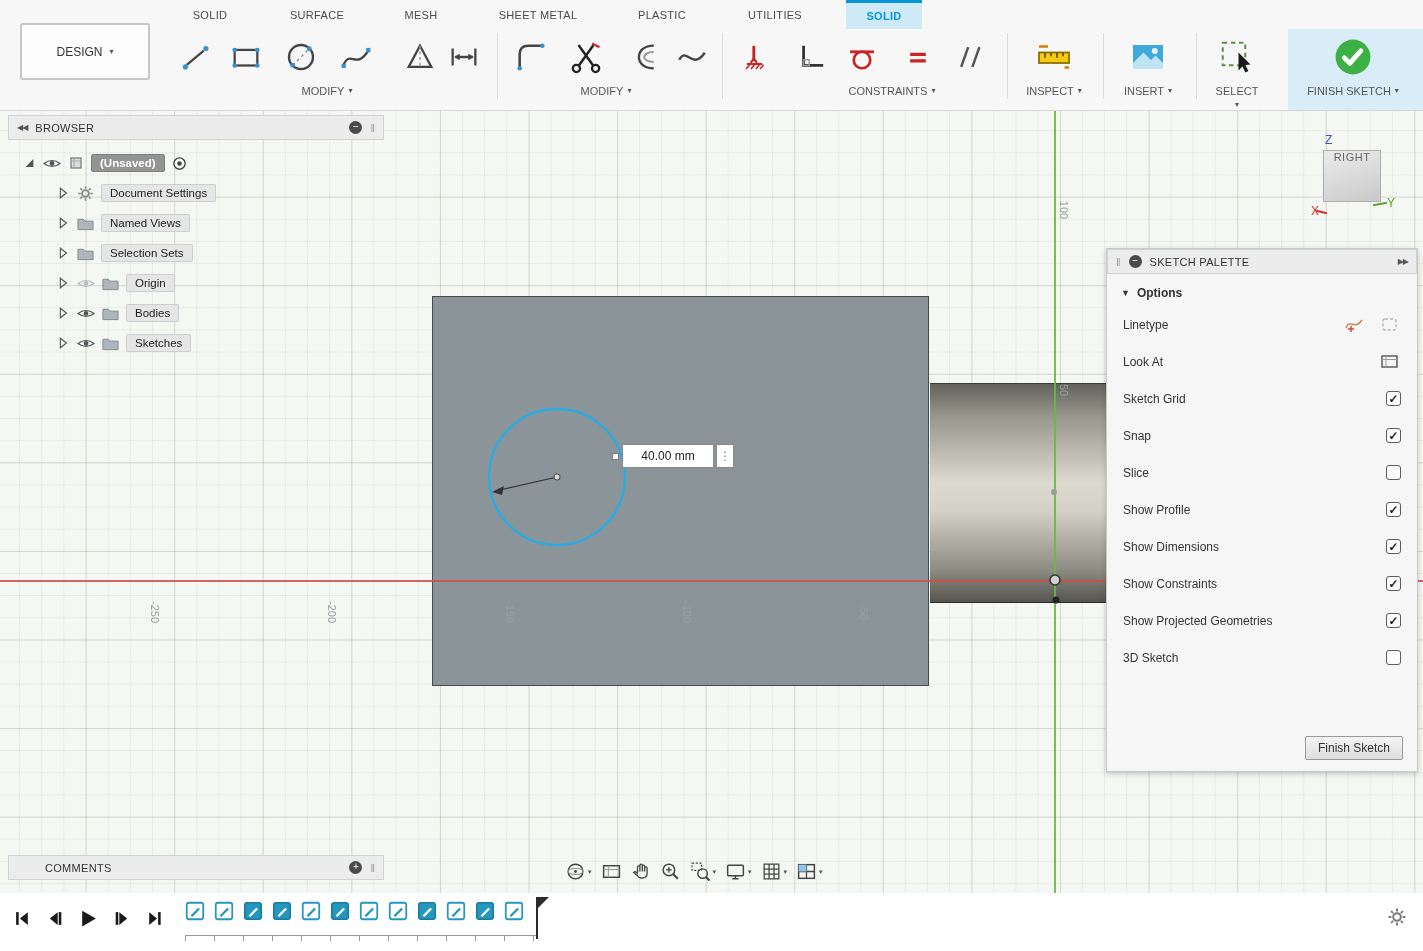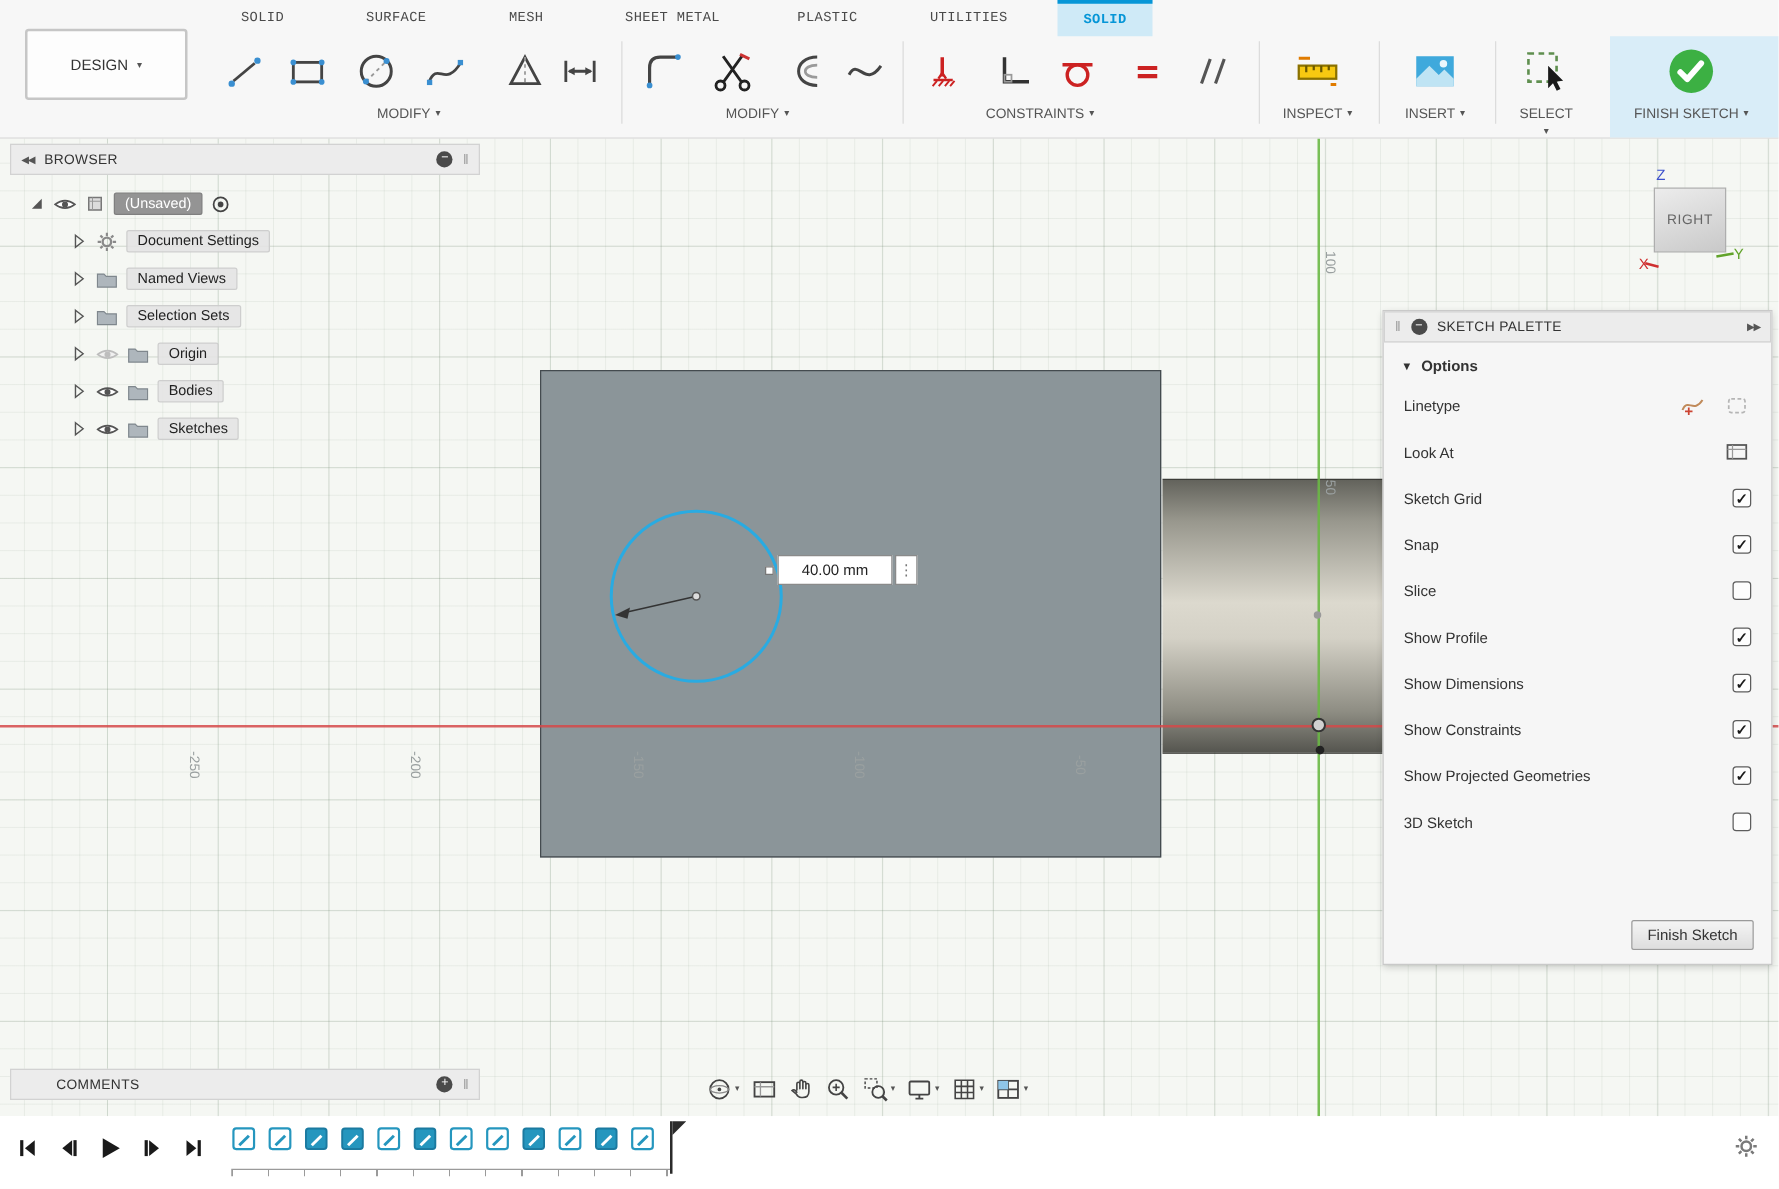--- a/index.html
+++ b/index.html
@@ -2,21 +2,21 @@
 <html><head>
 <meta charset="utf-8">
 <style>
   *{margin:0;padding:0;box-sizing:border-box;}
   html,body{width:1423px;height:951px;}
   body{font-family:"Liberation Sans",sans-serif;background:#fff;overflow:hidden;}
   #app{position:relative;width:1423px;height:951px;background:#fff;overflow:hidden;}
 
   
   .toolbar{position:absolute;left:0;top:0;width:1423px;height:111px;background:#f7f7f7;border-bottom:1px solid #d6d6d6;}
-  .tab{position:absolute;top:0;height:29px;display:flex;align-items:center;justify-content:center;font-size:11px;color:#4a4a4a;letter-spacing:.3px;cursor:default;font-family:Liberation Mono, monospace;}
+  .tab{position:absolute;top:0;height:29px;display:flex;align-items:center;justify-content:center;font-size:11px;color:#4a4a4a;letter-spacing:.3px;cursor:default;}
   .tab.active{background:#cfeaf7;color:#0696d7;border-top:3px solid #0696d7;font-weight:bold;}
   .finish-bg{position:absolute;left:1288px;top:29px;width:135px;height:81px;background:#d9edf8;}
   .design-btn{position:absolute;left:20px;top:23px;width:130px;height:57px;background:#fdfdfd;border:2px solid #c6c6c6;border-radius:3px;display:flex;align-items:center;justify-content:center;gap:7px;font-size:12px;color:#333;}
   .tool{position:absolute;top:33px;width:48px;height:48px;display:flex;align-items:center;justify-content:center;border-radius:3px;}
   .tool.small{width:42px;height:48px;}
   .tool svg{display:block;}
   .grp-label{position:absolute;top:85px;transform:translateX(-50%);display:flex;align-items:center;gap:4px;font-size:11px;color:#555;white-space:nowrap;}
   .caret{font-size:8px;color:#555;line-height:1;}
   .vsep{position:absolute;top:33px;height:66px;width:1px;background:#dcdcdc;}
 
@@ -37,40 +37,40 @@
   .y-axis{position:absolute;left:1054px;top:0;width:1.5px;height:782px;background:rgba(106,184,69,0.9);}
   .overlay{position:absolute;left:0;top:0;}
   .dim-box{position:absolute;left:622px;top:333px;display:flex;border-radius:12px;}
   .dim-input{width:92px;height:24px;border:1px solid #8a8a8a;background:#fff;font-family:"Liberation Sans",sans-serif;font-size:12px;color:#222;text-align:center;}
   .dim-grip{width:18px;height:24px;margin-left:2px;background:#fff;border:1px solid #8a8a8a;display:flex;align-items:center;justify-content:center;color:#777;font-size:12px;}
   .dim-handle{position:absolute;left:612px;top:342px;width:7px;height:7px;background:#fff;border:1px solid #777;}
   .xlab,.ylab{position:absolute;font-size:11px;color:#9aa0a0;transform:translate(-50%,-50%) rotate(90deg);white-space:nowrap;}
 
   
   .viewcube{position:absolute;left:1310px;top:22px;width:100px;height:95px;}
-  .vc-face{position:absolute;left:13px;top:17px;width:58px;height:52px;background:linear-gradient(160deg,#ececec,#c9c9c9);border:1px solid #aeaeae;display:flex;align-items:center;justify-content:center;font-size:11px;color:#666;letter-spacing:.5px;}
+  .vc-face{position:absolute;left:13px;top:17px;width:58px;height:52px;background:linear-gradient(160deg,#ececec,#c9c9c9);border:1px solid #aeaeae;display:flex;justify-content:center;font-size:11px;color:#666;letter-spacing:.5px;}
   .vc-z{position:absolute;left:15px;top:0;font-size:12px;color:#3c50cc;}
   .vc-y{position:absolute;left:77px;top:63px;font-size:12px;color:#61a32a;}
   .vc-x{position:absolute;left:1px;top:71px;font-size:12px;color:#cf3030;}
   .vc-xline{position:absolute;left:6px;top:78px;width:11px;height:2px;background:#cf3030;transform:rotate(14deg);}
   .vc-yline{position:absolute;left:63px;top:70px;width:14px;height:2px;background:#61a32a;transform:rotate(-10deg);}
 
   
   .panel-header{height:25px;background:#ececec;border:1px solid #d2d2d2;display:flex;align-items:center;gap:8px;padding:0 8px;font-size:11px;color:#333;}
   .panel-title{flex:1;letter-spacing:.3px;}
   .hdr-circle{width:13px;height:13px;border-radius:50%;background:#4a4a4a;color:#fff;font-size:10px;line-height:12px;text-align:center;flex:0 0 auto;}
   .hdr-grip{color:#9a9a9a;font-size:11px;}
   .hdr-arrows{color:#555;font-size:8px;letter-spacing:-1px;}
 
   .browser{position:absolute;left:8px;top:115px;width:376px;}
   .tree{padding:8px 0 0 0;}
   .tree-row{display:flex;align-items:center;height:30px;gap:7px;padding-left:48px;}
   .tree-row.root{padding-left:14px;}
   .pill{background:rgba(228,228,228,0.88);border:1px solid rgba(195,195,195,0.7);border-radius:2px;padding:2px 8px;font-size:11.5px;color:#222;}
-  .root-pill{background:#949494;border-color:#7f7f7f;color:#fff;font-weight:normal;}
+  .root-pill{background:#949494;border-color:#7f7f7f;color:#fff;font-weight:bold;}
   .tree-row svg{flex:0 0 auto;}
 
   .palette{position:absolute;left:1106px;top:248px;width:312px;height:524px;background:#f6f6f6;border:1px solid #c9c9c9;box-shadow:0 2px 6px rgba(0,0,0,0.18);}
   .opt-hdr{display:flex;align-items:center;gap:7px;padding:12px 14px 6px 14px;font-size:12px;font-weight:bold;color:#333;}
   .opt-caret{font-size:9px;color:#333;}
   .p-row{display:flex;align-items:center;height:37px;padding:0 16px;font-size:12px;color:#333;}
   .p-row .lbl{flex:1;}
   .checkbox{width:15px;height:15px;border:1.6px solid #5d5d5d;border-radius:3px;background:#fdfdfd;display:flex;align-items:center;justify-content:center;}
   .checkbox.checked::after{content:"✓";font-size:12px;font-weight:bold;color:#1a1a1a;line-height:1;}
   .p-icons{display:flex;gap:14px;align-items:center;}
@@ -244,21 +244,21 @@
     </div>
 
     <div class="grp-label" style="left:327px;">
         <span>MODIFY</span>
         <span class="caret">▾</span>
       </div>
     <div class="grp-label" style="left:606px;">
         <span>MODIFY</span>
         <span class="caret">▾</span>
       </div>
-    <div class="grp-label" style="left:832px;">
+    <div class="grp-label" style="left:892px;">
         <span>CONSTRAINTS</span>
         <span class="caret">▾</span>
       </div>
     <div class="grp-label" style="left:1054px;">
         <span>INSPECT</span>
         <span class="caret">▾</span>
       </div>
     <div class="grp-label" style="left:1148px;">
         <span>INSERT</span>
         <span class="caret">▾</span>

